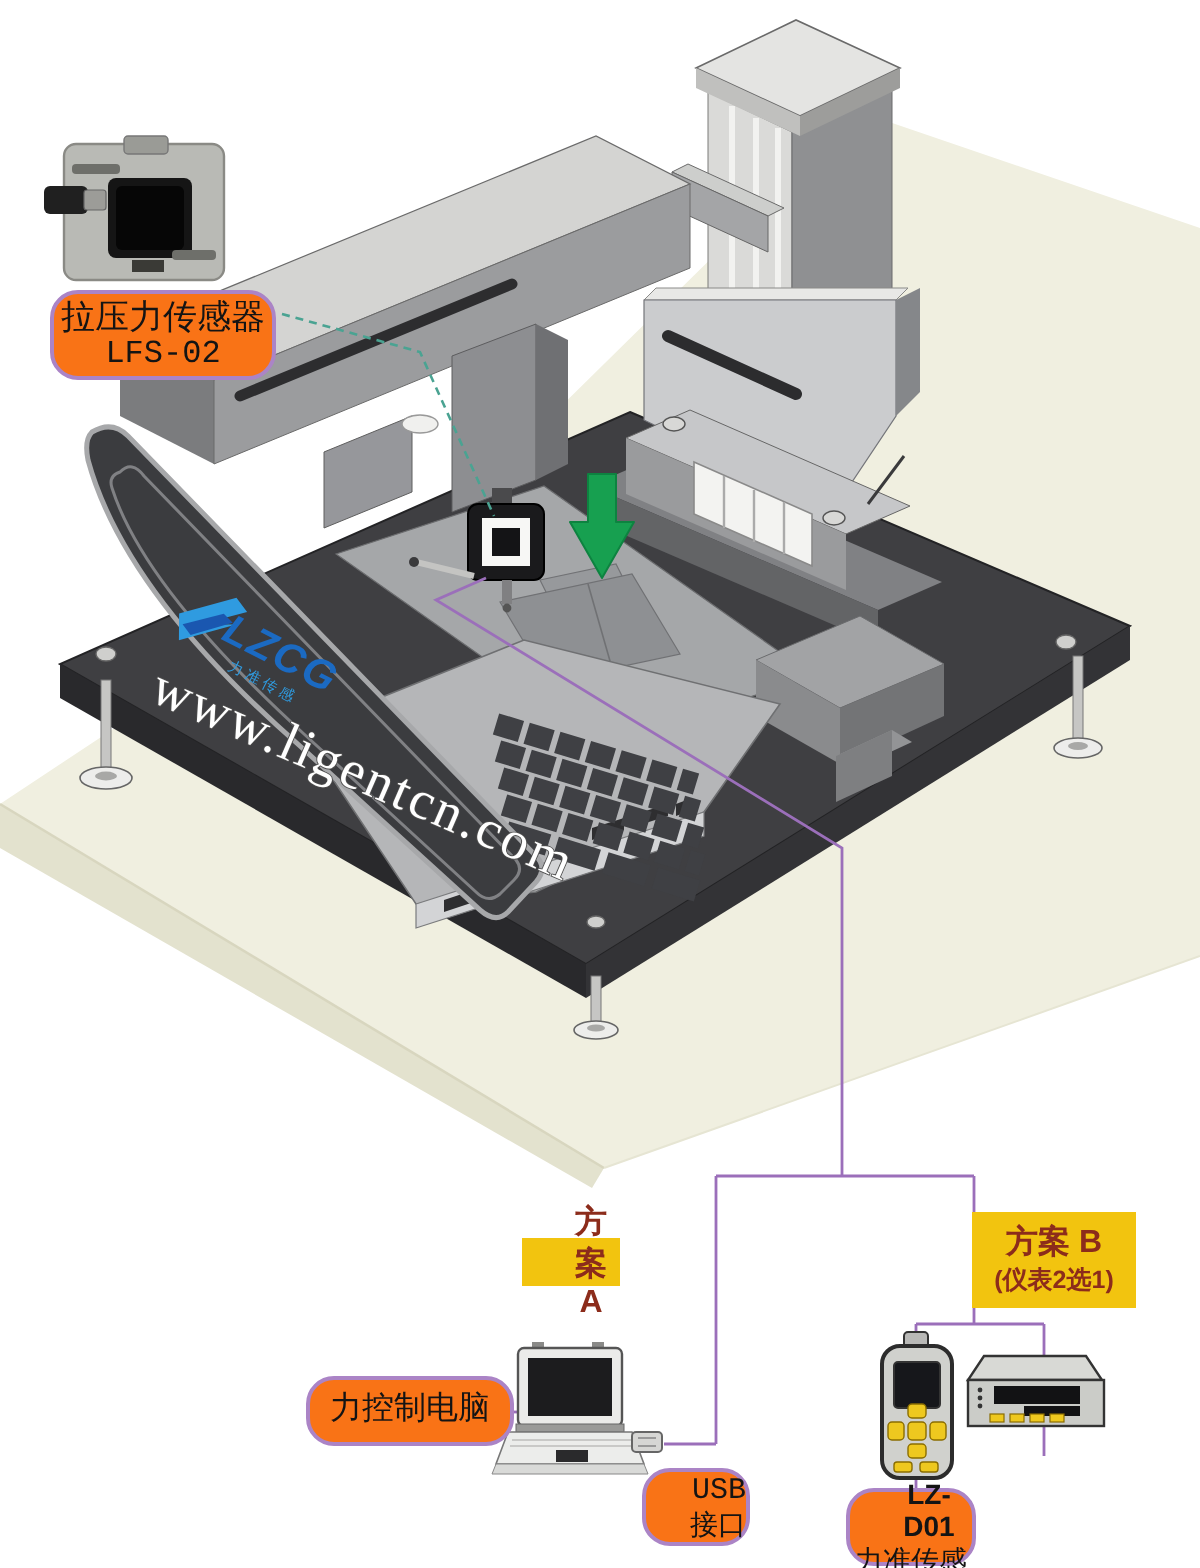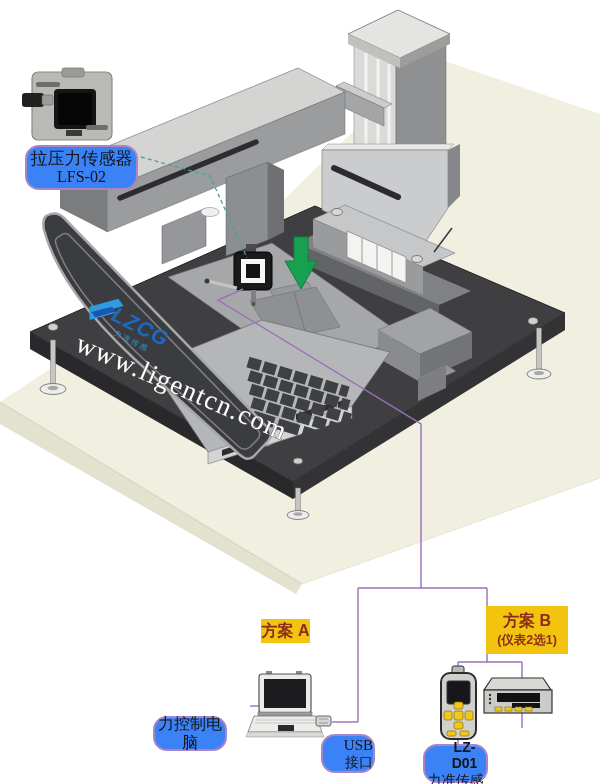--- a/index.html
+++ b/index.html
@@ -1,22 +1,22 @@
 <!DOCTYPE html>
 <html><head>
 <meta charset="utf-8">
 <style>
   html,body{margin:0;padding:0;background:#fff;}
   #stage{position:relative;width:600px;height:784px;background:#ffffff;overflow:hidden;
          font-family:"Liberation Sans", sans-serif;}
   #scene-svg{position:absolute;left:0;top:0;}
-  .bubble{position:absolute;background:#3b82f6;border:2px solid #ab84c6;border-radius:14px;
+  .bubble{position:absolute;background:#f97316;border:2px solid #ab84c6;border-radius:14px;
           color:#141414;text-align:center;display:flex;flex-direction:column;justify-content:center;
           line-height:1.15;box-sizing:border-box;}
-  .bubble .serif{font-family:Liberation Serif, serif;}
+  .bubble .serif{font-family:Liberation Mono, monospace;}
   .tag{position:absolute;background:#f2c40f;color:#8c2c1b;font-weight:bold;text-align:center;
        display:flex;flex-direction:column;justify-content:center;box-sizing:border-box;}
   .l-17{font-size:17px;} .l-16{font-size:16px;} .l-15{font-size:15px;}
   .l-14{font-size:14px;} .l-12{font-size:12.5px;}
   svg text.wm{font-family:"Liberation Serif", serif;font-size:27px;letter-spacing:1.5px;
       fill:#ffffff;stroke:#4d4d4d;stroke-width:0.9px;paint-order:stroke;}
   svg text.logo-main{font-family:"Liberation Sans", sans-serif;font-style:italic;font-weight:bold;
       font-size:21px;fill:#1b6ac2;letter-spacing:1px;}
   svg text.logo-sub{font-family:"Liberation Sans", sans-serif;font-size:7.5px;fill:#2f9be0;letter-spacing:2px;}
 </style>
@@ -243,30 +243,30 @@
       <rect x="525" y="707" width="7" height="4"></rect>
     </g>
   </g>
 </svg>
 
 <div class="bubble" style="left:25px;top:145px;width:113px;height:45px;">
   <span class="l-17">拉压力传感器</span>
   <span class="serif l-16">LFS-02</span>
 </div>
 
-<div class="tag l-16" style="left:261px;top:619px;width:49px;height:24px;">
+<div class="tag l-16" style="left:261px;top:619px;width:49px;height:24px;padding-left:20px;">
   <span>方案 A</span>
 </div>
 
 <div class="tag" style="left:486px;top:606px;width:82px;height:48px;">
   <span class="l-16">方案 B</span>
   <span class="l-12">(仪表2选1)</span>
 </div>
 
-<div class="bubble l-16" style="left:153px;top:716px;width:74px;height:35px;">
+<div class="bubble l-16" style="left:153px;top:688px;width:104px;height:35px;">
   <span>力控制电脑</span>
 </div>
 
 <div class="bubble" style="left:321px;top:734px;width:54px;height:39px;text-align:right;">
   <span class="serif l-15">USB</span>
   <span class="l-14">接口</span>
 </div>
 
 <div class="bubble" style="left:423px;top:744px;width:65px;height:39px;">
   <span class="l-14" style="font-weight:bold;padding-left:18px;">LZ-D01</span>

